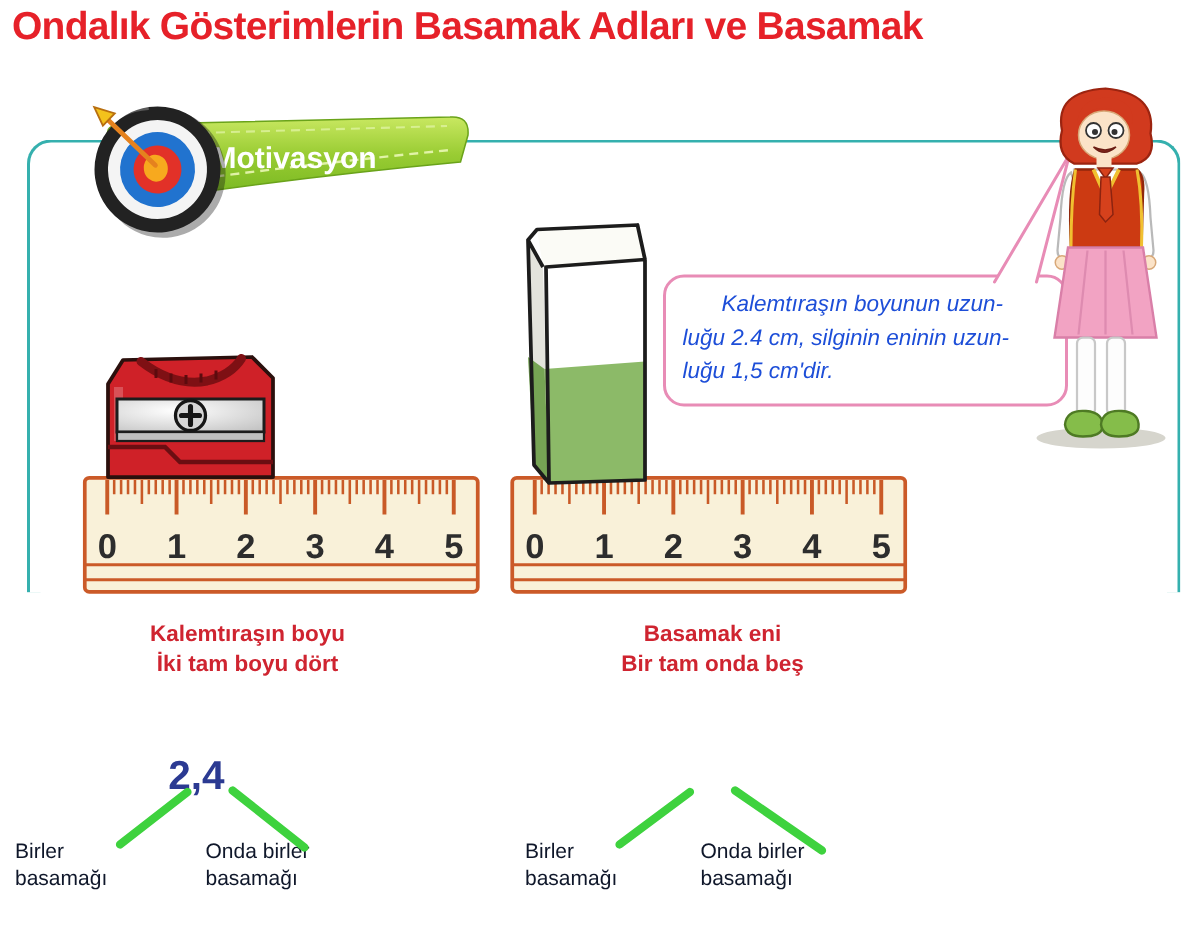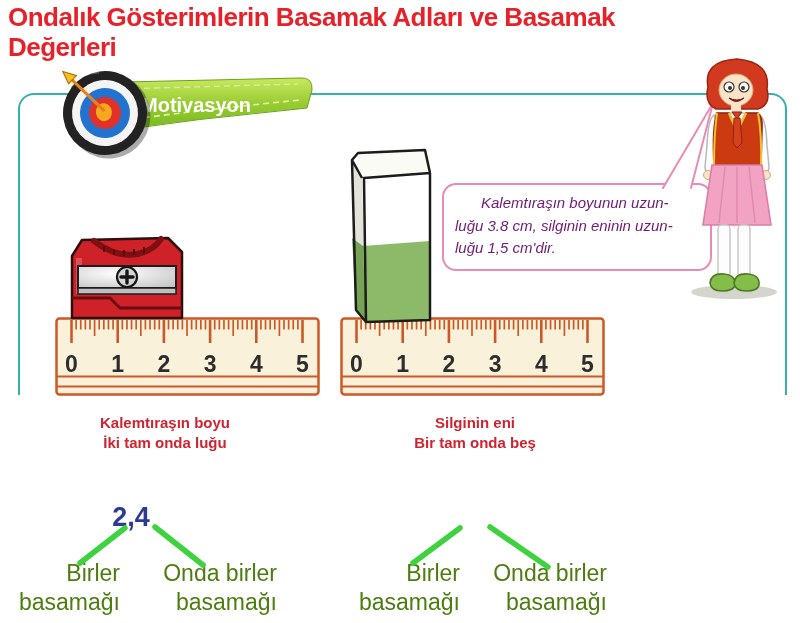--- a/index.html
+++ b/index.html
@@ -11,21 +11,21 @@
   
   .motiv-box{position:absolute;left:18px;top:93px;width:765px;height:300px;
              border:2.5px solid #35b0ae;border-bottom:none;border-radius:16px 16px 0 0;z-index:1;}
   
   .ribbon-svg{position:absolute;left:20px;top:66px;z-index:3;}
   .ribbon-text{font-family:"Liberation Sans",sans-serif;font-size:20px;font-weight:bold;fill:#ffffff;}
   .ribbon-text-shadow{font-family:"Liberation Sans",sans-serif;font-size:20px;font-weight:bold;fill:#5f9414;}
   
   .speech-bubble{position:absolute;left:442px;top:183px;width:244px;background:#fff;
                  border:2px solid #e88cb6;border-radius:14px;padding:7px 11px 9px 11px;z-index:4;
-                 font-style:italic;color:#701a75;font-size:15px;line-height:1.5;}
+                 font-style:italic;color:#1d4ed8;font-size:15px;line-height:1.5;}
   .speech-line-indent{padding-left:26px;}
   .bubble-tail{position:absolute;left:655px;top:98px;z-index:5;}
   
   .girl-svg{position:absolute;left:670px;top:55px;z-index:6;}
   
   .sharpener-svg{position:absolute;left:64px;top:230px;z-index:3;}
   .eraser-svg{position:absolute;left:344px;top:144px;z-index:3;}
   .ruler-svg{position:absolute;top:317px;z-index:2;}
   .ruler-left{left:55px;} .ruler-right{left:340px;}
   .ruler-num{font-family:"Liberation Sans",sans-serif;font-size:23px;font-weight:bold;
@@ -33,35 +33,34 @@
   
   .caption{position:absolute;top:413px;width:250px;text-align:center;color:#cf2430;
            font-size:15px;font-weight:bold;line-height:1.32;}
   .caption-left{left:40px;} .caption-right{left:350px;}
   
   .tree-number{position:absolute;top:502px;width:70px;text-align:center;color:#2b3a92;
                font-size:27px;font-weight:bold;}
   .tree-number-left{left:96px;} .tree-number-right{left:441px;}
   .tree-lines{position:absolute;top:518px;z-index:2;}
   .tree-lines-left{left:55px;} .tree-lines-right{left:390px;}
-  .tree-label{position:absolute;top:559px;text-align:right;color:#4d7c0f;
-              font-size:23px;line-height:1.28;}
+  .tree-label{position:absolute;top:559px;text-align:left;color:#0f172a;
+              font-size:14px;line-height:1.28;}
   .lbl-ones-left{left:10px;width:110px;}
   .lbl-tenths-left{left:137px;width:140px;}
   .lbl-ones-right{left:350px;width:110px;}
   .lbl-tenths-right{left:467px;width:140px;}
 </style>
 </head>
 <body>
 
 <div class="canvas">
 
   <div class="page-title">
     <span>Ondalık Gösterimlerin Basamak Adları ve Basamak</span><br>
-    <span>Değerleri</span>
   </div>
 
   <div class="motiv-box"></div>
 
   <svg class="ribbon-svg" width="312" height="95" viewBox="0 0 312 95">
     <defs>
       <linearGradient id="ribGrad" x1="0" y1="0" x2="0" y2="1">
         <stop offset="0" stop-color="#c9e861"></stop>
         <stop offset="0.45" stop-color="#99cc33"></stop>
         <stop offset="1" stop-color="#74b51e"></stop>
@@ -94,21 +93,21 @@
   </svg>
 
   <svg class="bubble-tail" width="75" height="94" viewBox="0 0 75 94">
     <polygon points="58,5 8,90 36,90" fill="#ffffff"></polygon>
     <line x1="58" y1="5" x2="8" y2="90" stroke="#e88cb6" stroke-width="2" stroke-linecap="round"></line>
     <line x1="58" y1="5" x2="36" y2="90" stroke="#e88cb6" stroke-width="2" stroke-linecap="round"></line>
   </svg>
 
   <div class="speech-bubble">
     <div class="speech-line-indent">Kalemtıraşın boyunun uzun-</div>
-    <div>luğu 3.8 cm, silginin eninin uzun-</div>
+    <div>luğu 2.4 cm, silginin eninin uzun-</div>
     <div>luğu 1,5 cm'dir.</div>
   </div>
 
   <svg class="girl-svg" width="128" height="250" viewBox="0 0 128 250">
     <ellipse cx="64" cy="237" rx="43" ry="7" fill="#d6d5cd"></ellipse>
 
     <path d="M38,32 Q33,6 67,4 Q101,7 97,34 Q101,50 88,54 L46,54 Q34,48 38,32 Z" fill="#d13a1e" stroke="#9c2410" stroke-width="1.5"></path>
 
     <ellipse cx="66" cy="35" rx="17" ry="16" fill="#fbe3c8" stroke="#d8a878" stroke-width="1"></ellipse>
 
@@ -289,24 +288,24 @@
         <line x1="233.64000000000001" x2="233.64000000000001" y1="3" y2="12.5" stroke="#c95a27" stroke-width="1.7"></line>
         <line x1="238.26000000000005" x2="238.26000000000005" y1="3" y2="12.5" stroke="#c95a27" stroke-width="1.7"></line>
         <line x1="242.88000000000002" x2="242.88000000000002" y1="3" y2="12.5" stroke="#c95a27" stroke-width="1.7"></line>
         <line x1="247.5" x2="247.5" y1="3" y2="26" stroke="#c95a27" stroke-width="2.6"></line>
         <text x="247.5" y="55" class="ruler-num">5</text>
       </g>
   </svg>
 
   <div class="caption caption-left">
     <span>Kalemtıraşın boyu</span><br>
-    <span>İki tam onda luğu</span>
+    <span>İki tam boyu dört</span>
   </div>
   <div class="caption caption-right">
-    <span>Silginin eni</span><br>
+    <span>Basamak eni</span><br>
     <span>Bir tam onda beş</span>
   </div>
 
   <div class="tree-number tree-number-left">2,4</div>
   <svg class="tree-lines tree-lines-left" width="190" height="55" viewBox="0 0 190 55">
     <line x1="70" y1="10" x2="25" y2="45" stroke="#3ed23e" stroke-width="5.5" stroke-linecap="round"></line>
     <line x1="100" y1="9" x2="148" y2="47" stroke="#3ed23e" stroke-width="5.5" stroke-linecap="round"></line>
   </svg>
   <div class="tree-label lbl-ones-left">
     <span>Birler</span><br>

